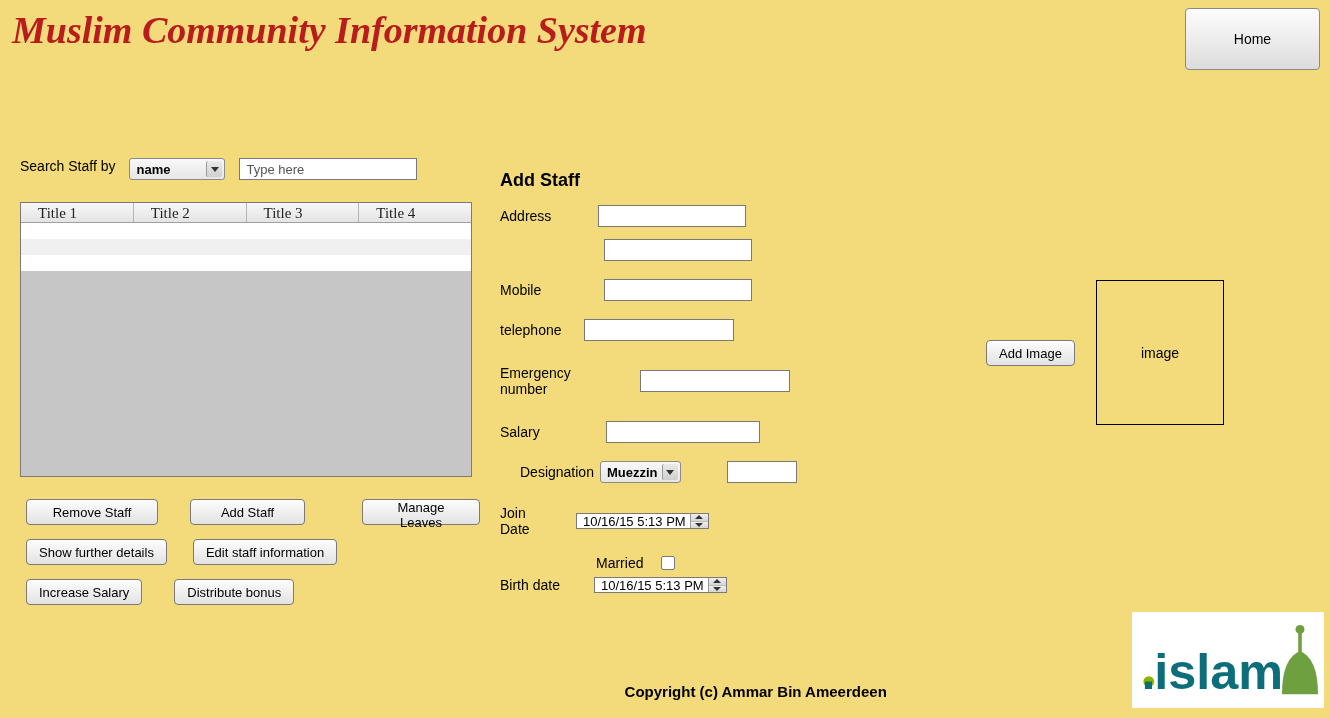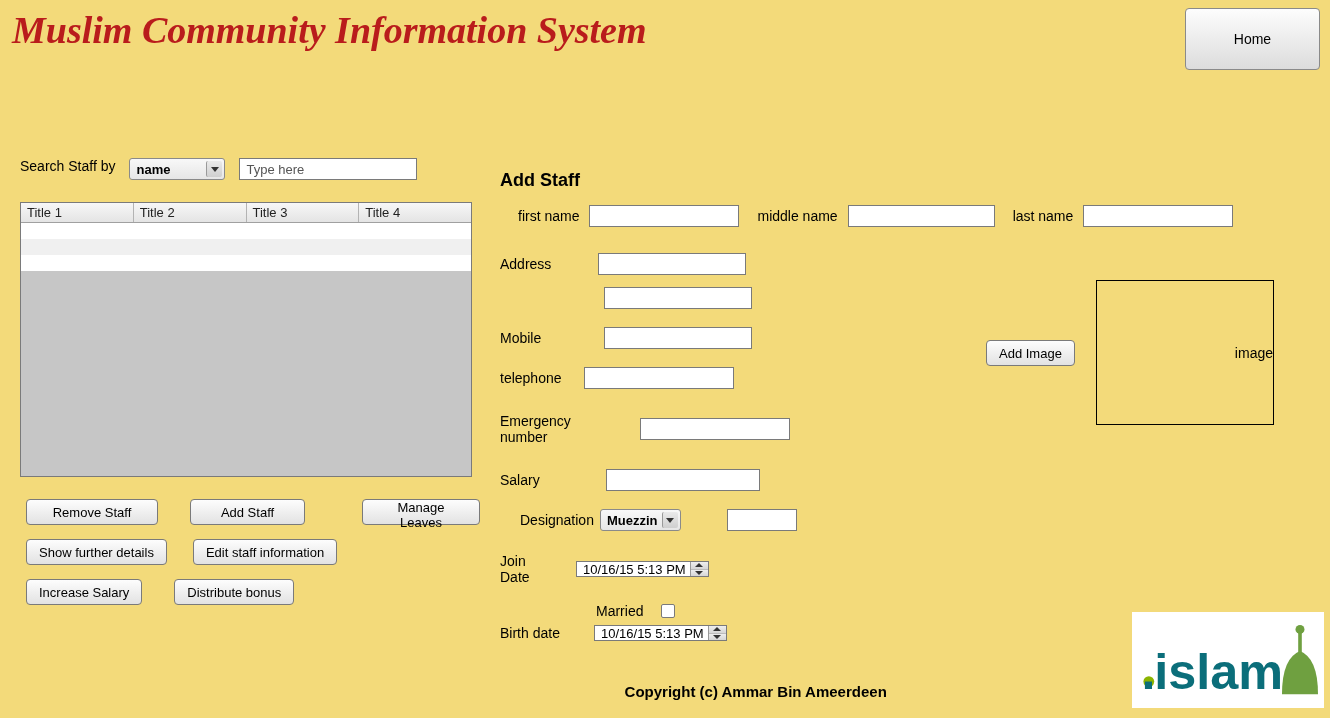--- a/index.html
+++ b/index.html
@@ -78,23 +78,24 @@
     width: 452px;
     border: 1px solid #7a7a7a;
     background: #c6c6c6;
     height: 275px;
     position: relative;
   }
   .thead { display: flex; height: 20px; background: linear-gradient(#f7f7f7,#e4e4e4); border-bottom: 1px solid #a0a0a0; }
   .th {
     flex: 1;
     border-right: 1px solid #b3b3b3;
-    padding: 2px 6px;
-    font-size: 13px;
+    padding: 2px 17px;
+    font-size: 15px;
     color: #222;
+    font-family: Liberation Serif, serif;
   }
   .th:last-child { border-right: none; }
   .tbody-rows { background: #fff; }
   .trow { height: 16px; }
   .trow.alt { background: #f0f0f0; }
   .btn {
     height: 26px;
     padding: 0 12px;
     background: linear-gradient(#fdfdfd,#e2e2e2);
     border: 1px solid #7a7a7a;
@@ -139,23 +140,23 @@
     border-bottom: 4px solid #333;
   }
   .spinner .spin-btns .down::after {
     content: ""; width:0; height:0;
     border-left: 4px solid transparent; border-right: 4px solid transparent;
     border-top: 4px solid #333;
   }
   .image-box {
     position: absolute;
     left: 596px; top: 110px;
-    width: 178px; height: 145px;
+    width: 128px; height: 145px;
     border: 1px solid #000;
-    display: flex; align-items: center; justify-content: flex-end;
+    display: flex; align-items: center; justify-content: center;
     font-size: 14px;
   }
   .add-image-btn {
     position: absolute;
     left: 480px; top: 170px;
   }
   .checkbox {
     width: 14px; height: 14px;
     border: 1px solid #7a7a7a;
     background: #fff;
@@ -227,28 +228,20 @@
   </div>
   <div class="btn-row3">
     <button class="btn">Increase Salary</button>
     <button class="btn">Distribute bonus</button>
   </div>
 </div>
 
 <div class="right-panel">
   <div class="section-title">Add Staff</div>
 
-  <div class="name-row">
-    <span class="lbl" style="margin-left:18px">first name</span>
-    <input class="text-input" style="width: 150px;">
-    <span class="lbl" style="margin-left:8px">middle name</span>
-    <input class="text-input" style="width: 147px;">
-    <span class="lbl" style="margin-left:8px">last name</span>
-    <input class="text-input" style="width: 150px;">
-  </div>
 
   <div class="field-row">
     <span class="lbl" style="width:80px">Address</span>
     <input class="text-input" style="width: 148px;">
   </div>
   <div class="field-row" style="margin-top:-6px">
     <span style="width:86px"></span>
     <input class="text-input" style="width: 148px;">
   </div>
   <div class="field-row">

